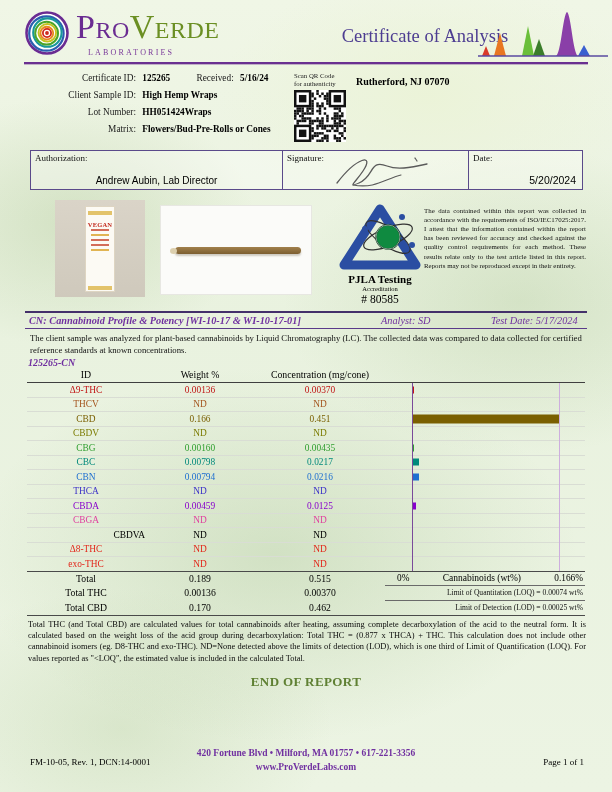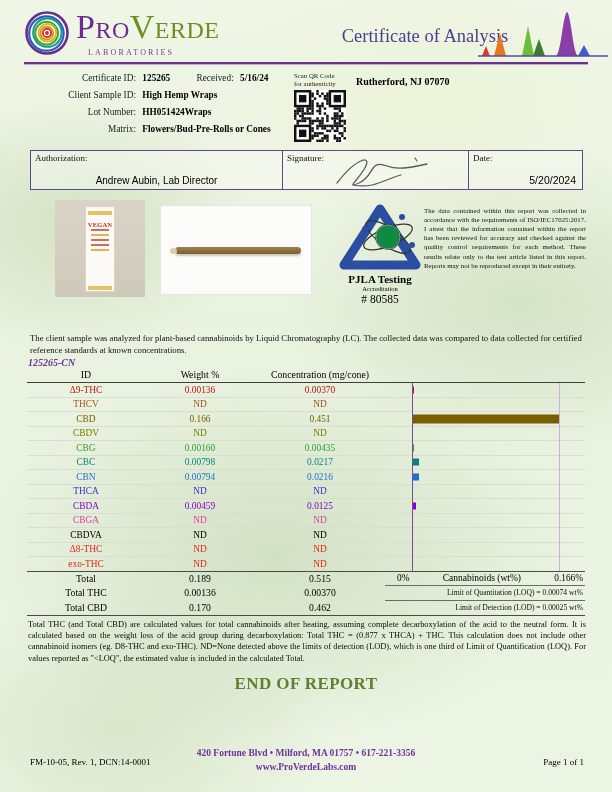--- a/index.html
+++ b/index.html
@@ -88,21 +88,21 @@
   .totals-wrap { top:570.5px; left:27px; width:558px; border-top:1.2px solid #4a4a4a; border-bottom:1.2px solid #4a4a4a; display:flex; }
   .totals-grid { width:358px; display:grid; grid-template-columns:118px 110px 130px; font-size:9.7px; color:#000; }
   .totals-grid span { text-align:center; height:14.6px; line-height:14.6px; }
   .chart-footer { flex:1; display:flex; flex-direction:column; }
   .cf-row1 { height:14.6px; display:flex; align-items:center; justify-content:space-between; border-bottom:1px solid #6a6a6a; font-size:9.3px; padding:0 2px 0 12px; color:#000; }
   .cf-row1 .cf-title { font-size:9.5px; }
   .cf-row2, .cf-row3 { height:14.6px; line-height:14.6px; text-align:right; font-size:7.6px; color:#111; padding-right:2px; }
   .cf-row2 { border-bottom:1px solid #6a6a6a; }
 
   .footnote { top:619px; left:28px; width:558px; font-size:8.4px; line-height:1.33; text-align:justify; color:#0a0a0a; }
-  .end-report { top:674px; left:0; width:612px; text-align:center; font-size:17px; font-weight:bold; letter-spacing:.4px; color:#5f8033; }
+  .end-report { top:674px; left:0; width:612px; text-align:center; font-size:13px; font-weight:bold; letter-spacing:.4px; color:#5f8033; }
 
   
   .footer-center { top:747px; left:106px; width:400px; text-align:center; font-size:9.5px; font-weight:bold; color:#7030a0; line-height:13.5px; }
   .footer-left { top:757px; left:30px; font-size:9px; color:#000; }
   .footer-right { top:757px; right:28px; font-size:9px; color:#000; }
   a.url { color:#7030a0; text-decoration:none; cursor:pointer; }
 </style>
 </head>
 <body>
 
@@ -378,20 +378,25 @@
       <circle cx="80" cy="42" r="3" fill="#2b4ea2"></circle>
       <circle cx="70" cy="14" r="3" fill="#2b4ea2"></circle>
     </svg>
     <div class="pjla-name">PJLA Testing</div>
     <div class="pjla-accr">Accreditation</div>
     <div class="pjla-num"># 80585</div>
   </div>
 
   <div class="abs attest serif">The data contained within this report was collected in accordance with the requirements of ISO/IEC17025:2017.  I attest that the information contained within the report has been reviewed for accuracy and checked against the quality control requirements for each method.  These results relate only to the test article listed in this report.  Reports may not be reproduced except in their entirety.</div>
 
+  <div class="abs cn-header serif">
+    <span class="cn-title">CN: Cannabinoid Profile &amp; Potency [WI-10-17 &amp; WI-10-17-01]</span>
+    <span class="cn-analyst">Analyst: SD</span>
+    <span class="cn-date">Test Date: 5/17/2024</span>
+  </div>
   <div class="abs cn-desc serif">The client sample was analyzed for plant-based cannabinoids by Liquid Chromatography (LC).  The collected data was compared to data collected for certified reference standards at known concentrations.</div>
   <div class="abs sample-code serif">125265-CN</div>
 
   <div class="abs tbl-header serif">
     <span>ID</span>
     <span>Weight %</span>
     <span>Concentration (mg/cone)</span>
     <span></span>
   </div>
 
@@ -463,21 +468,21 @@
             <div class="bar" style="width: 4.06464px; height: 7px; background: rgb(136, 0, 204);"></div>
           </div>
         </div>
         <div class="crow">
           <span class="cell" style="color: rgb(224, 64, 159);">CBGA</span>
           <span class="cell" style="color: rgb(224, 64, 159);">ND</span>
           <span class="cell" style="color: rgb(224, 64, 159);">ND</span>
           <div class="chart-cell"></div>
         </div>
         <div class="crow">
-          <span class="cell" style="color: rgb(0, 0, 0);">CBDVA</span>
+          <span class="cell" style="color: rgb(0, 0, 0); text-align: right;">CBDVA</span>
           <span class="cell" style="color: rgb(0, 0, 0);">ND</span>
           <span class="cell" style="color: rgb(0, 0, 0);">ND</span>
           <div class="chart-cell"></div>
         </div>
         <div class="crow">
           <span class="cell" style="color: rgb(227, 38, 26);">Δ8-THC</span>
           <span class="cell" style="color: rgb(227, 38, 26);">ND</span>
           <span class="cell" style="color: rgb(227, 38, 26);">ND</span>
           <div class="chart-cell"></div>
         </div>

